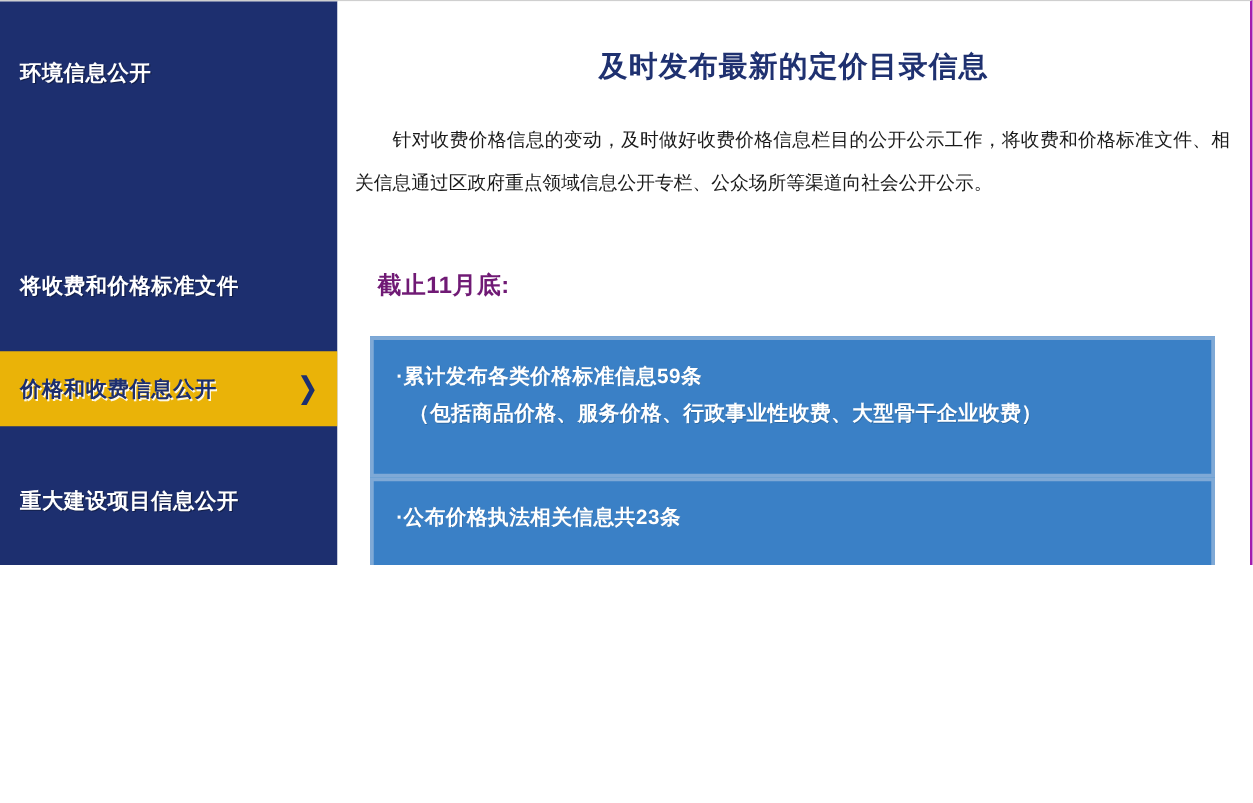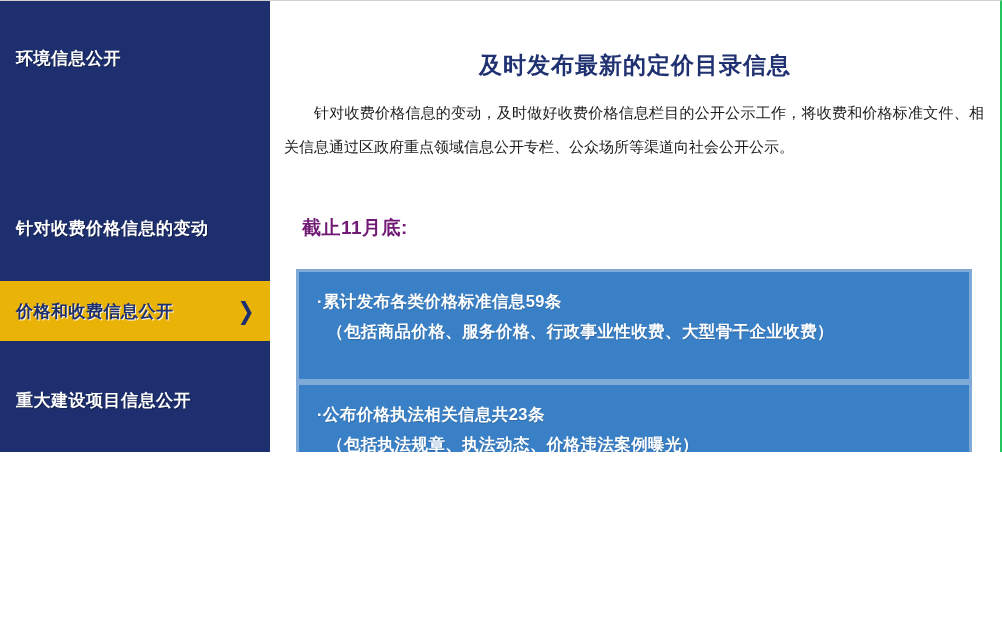--- a/index.html
+++ b/index.html
@@ -12,21 +12,21 @@
     background: #ffffff;
     font-family: "Liberation Sans", "DejaVu Sans", sans-serif;
     overflow: hidden;
   }
 
   #slide {
     position: relative;
     width: 1002px;
     height: 452px;
     box-sizing: border-box;
-    border-right: 2px solid #22c55e;
+    border-right: 2px solid #a21caf;
     border-top: 1px solid #cfcfcf;
     background: #ffffff;
     overflow: hidden;
   }
 
   
   #sidebar {
     position: absolute;
     left: 0;
     top: 0;
@@ -79,21 +79,21 @@
     left: 270px;
     top: 0;
     width: 730px;
     height: 642px;
     background: #ffffff;
   }
 
   #page-title {
     position: absolute;
     left: 0;
-    top: 34px;
+    top: 22px;
     width: 730px;
     text-align: center;
     font-size: 23px;
     font-weight: bold;
     color: #1f3170;
     letter-spacing: 1px;
   }
 
   #intro-paragraph {
     position: absolute;
@@ -149,21 +149,21 @@
 <div id="slide">
 
   <nav id="sidebar">
 
     <div class="nav-item" style="top:26px;">
       <span class="nav-label">环境信息公开</span>
     </div>
 
 
     <div class="nav-item" style="top:196px;">
-      <span class="nav-label">针对收费价格信息的变动</span>
+      <span class="nav-label">将收费和价格标准文件</span>
     </div>
 
     <div class="nav-item active" style="top:280px;">
       <span class="nav-label">价格和收费信息公开</span>
       <span class="nav-arrow">❯</span>
     </div>
 
     <div class="nav-item" style="top:368px;">
       <span class="nav-label">重大建设项目信息公开</span>
     </div>
@@ -183,18 +183,17 @@
 
     <div id="deadline-label">截止11月底:</div>
 
     <div class="info-box" id="info-box-0">
       <div class="box-line">·累计发布各类价格标准信息59条</div>
       <div class="box-line sub">（包括商品价格、服务价格、行政事业性收费、大型骨干企业收费）</div>
     </div>
 
     <div class="info-box" id="info-box-1">
       <div class="box-line">·公布价格执法相关信息共23条</div>
-      <div class="box-line sub">（包括执法规章、执法动态、价格违法案例曝光）</div>
     </div>
 
   </main>
 
 </div>
 
 </body></html>

